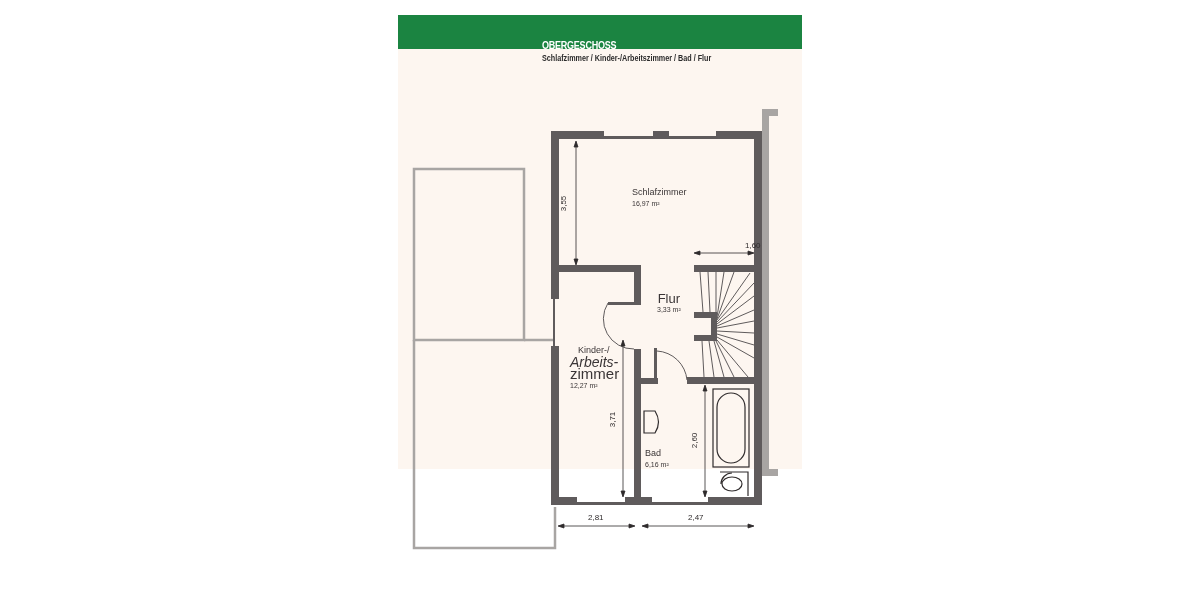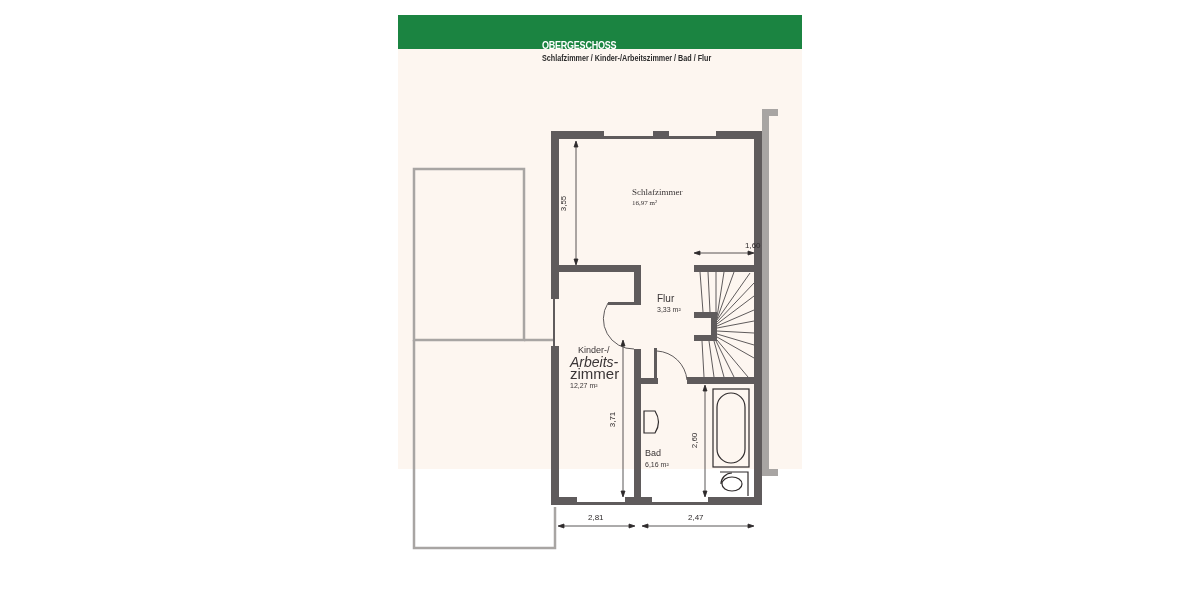--- a/index.html
+++ b/index.html
@@ -133,26 +133,26 @@
       <line x1="161" y1="511" x2="236" y2="511"></line>
       <polygon points="160,511 166,509 166,513"></polygon>
       <polygon points="237,511 231,509 231,513"></polygon>
 
       <line x1="245" y1="511" x2="355" y2="511"></line>
       <polygon points="244,511 250,509 250,513"></polygon>
       <polygon points="356,511 350,509 350,513"></polygon>
     </g>
   </svg>
 
-  <div style="position:absolute;left:234px;top:172px;font-family:Liberation Serif, serif;">
+  <div style="position:absolute;left:234px;top:172px;">
     <div style="font-size:9px;color:#3a3536;line-height:11px;">Schlafzimmer</div>
     <div style="font-size:7px;color:#3a3536;line-height:11px;">16,97 m²</div>
   </div>
   <div style="position:absolute;left:259px;top:278px;">
-    <div style="font-size:10px;color:#3a3536;line-height:11px;">Flur</div>
+    <div style="font-size:13px;color:#3a3536;line-height:11px;text-align:center;">Flur</div>
     <div style="font-size:7px;color:#3a3536;line-height:11px;">3,33 m²</div>
   </div>
   <div style="position:absolute;left:172px;top:329px;">
     <div style="font-size:9px;color:#3a3536;line-height:12px;padding-left:8px;">Kinder-/</div>
     <div style="font-size:14px;color:#3a3536;line-height:12px;font-style:italic;">Arbeits-</div>
     <div style="font-size:15px;color:#3a3536;line-height:12px;">zimmer</div>
     <div style="font-size:7px;color:#3a3536;line-height:11px;">12,27 m²</div>
   </div>
   <div style="position:absolute;left:247px;top:432px;">
     <div style="font-size:9px;color:#3a3536;line-height:12px;">Bad</div>

